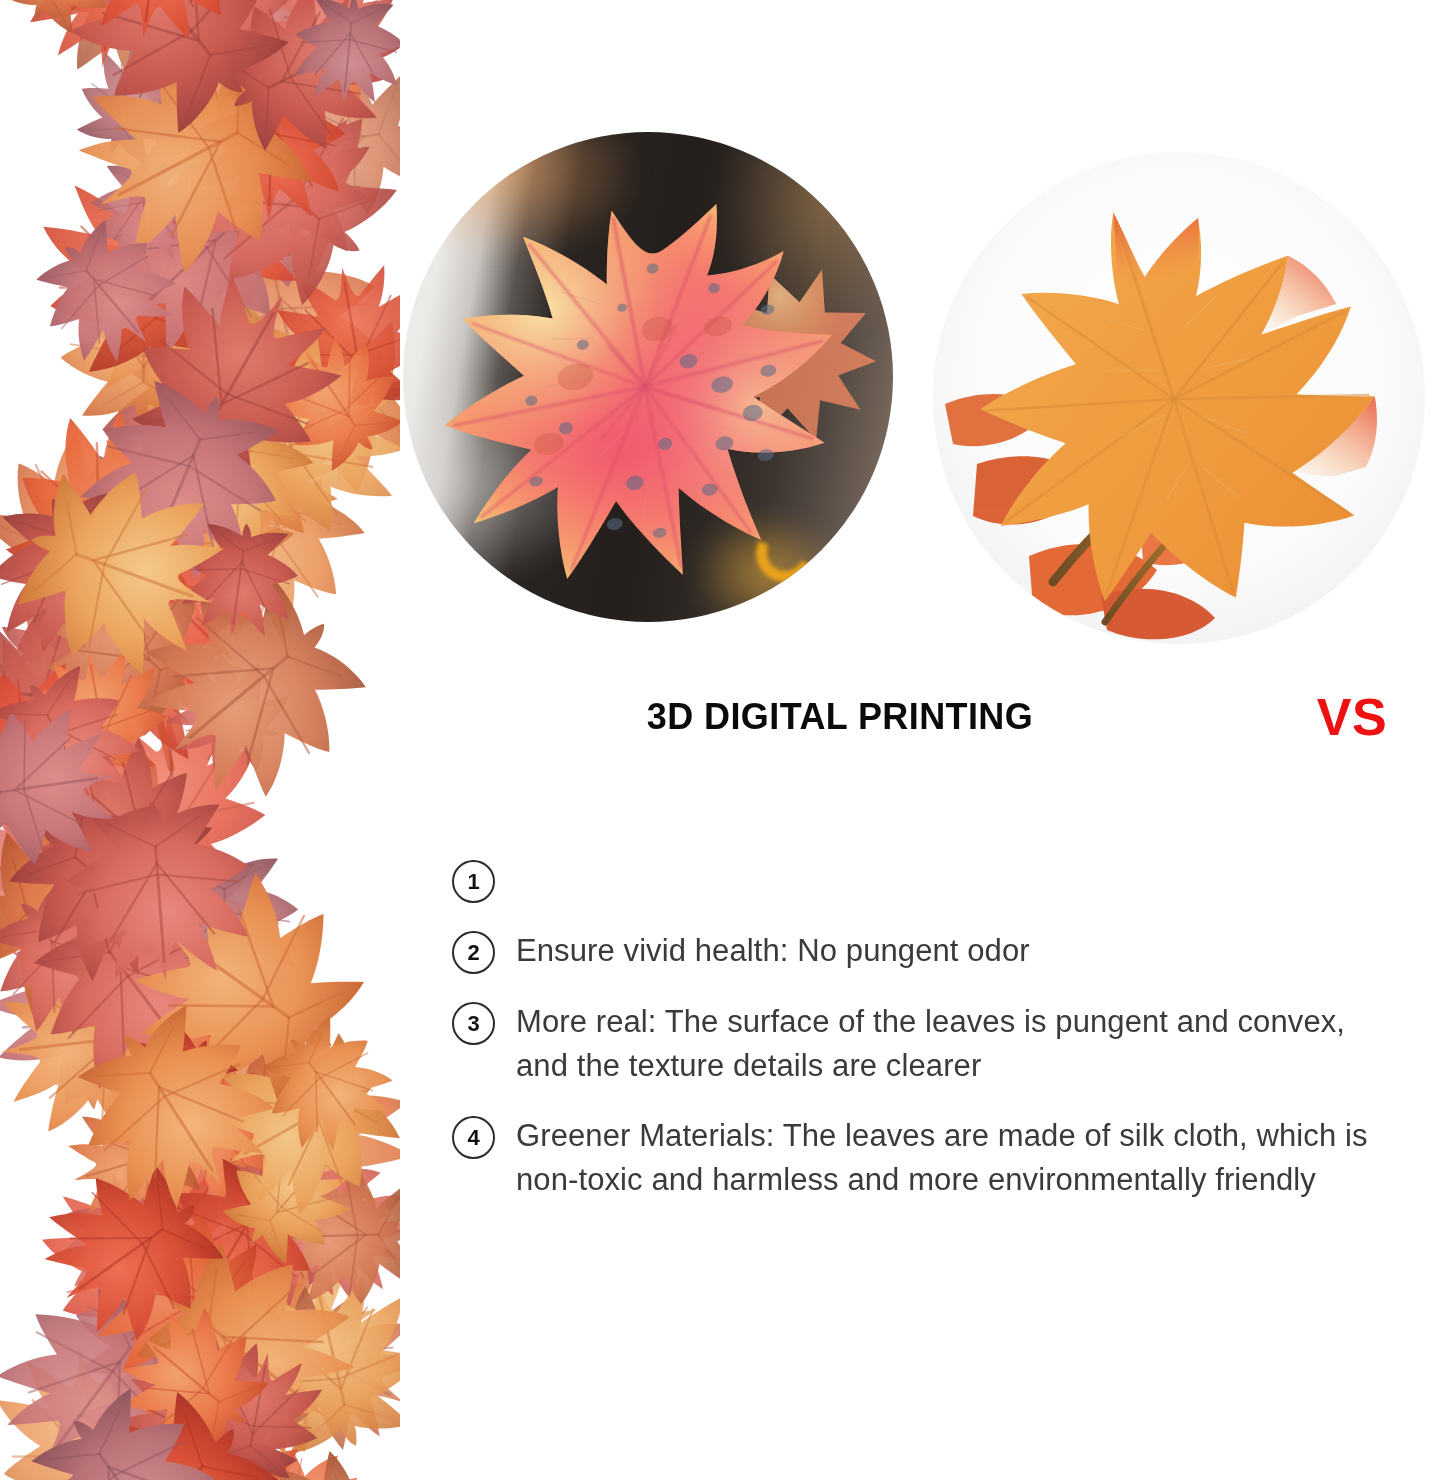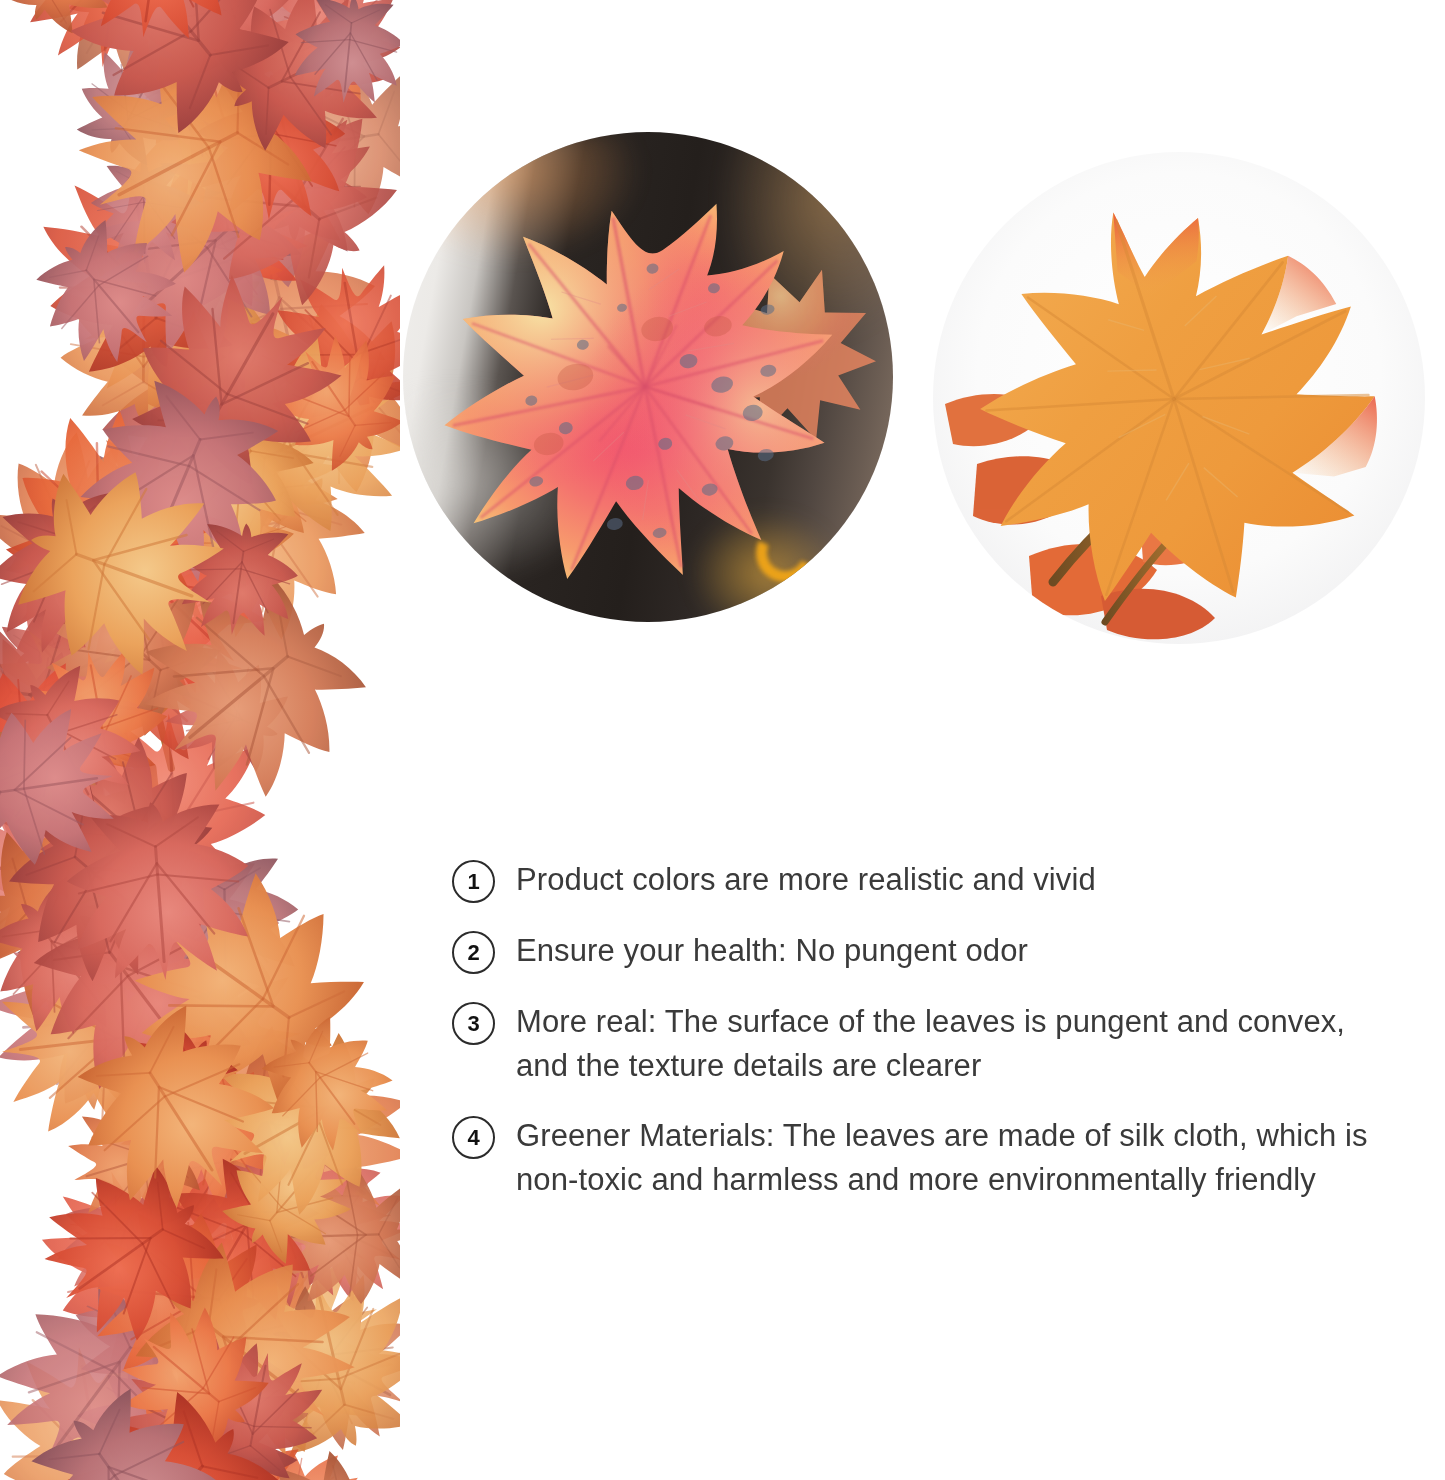--- a/index.html
+++ b/index.html
@@ -2957,32 +2957,33 @@
             <path d="M-30,-60 L-64,-74 M-22,-20 L-70,-24 M-18,24 L-66,42
                      M10,-60 L44,-86 M20,-16 L70,-22 M18,30 L62,52
                      M0,74 L-26,108 M14,80 L44,112"></path>
           </g>
         </g>
       </svg>
     </div>
   </div>
 
   <div id="headings">
+    <div class="head-col">3D DIGITAL PRINTING</div>
+    <div id="vs-label">VS</div>
   </div>
 
   <div id="features">
 
     <div class="feature">
       <div class="badge">1</div>
-      <div class="feature-text">Product colors are more realistic and vivid</div>
     </div>
 
     <div class="feature">
       <div class="badge">2</div>
-      <div class="feature-text">Ensure your health: No pungent odor</div>
+      <div class="feature-text">Ensure vivid health: No pungent odor</div>
     </div>
 
     <div class="feature">
       <div class="badge">3</div>
       <div class="feature-text">More real: The surface of the leaves is pungent and convex, and the texture details are clearer</div>
     </div>
 
     <div class="feature">
       <div class="badge">4</div>
       <div class="feature-text">Greener Materials: The leaves are made of silk cloth, which is non-toxic and harmless and more environmentally friendly</div>

